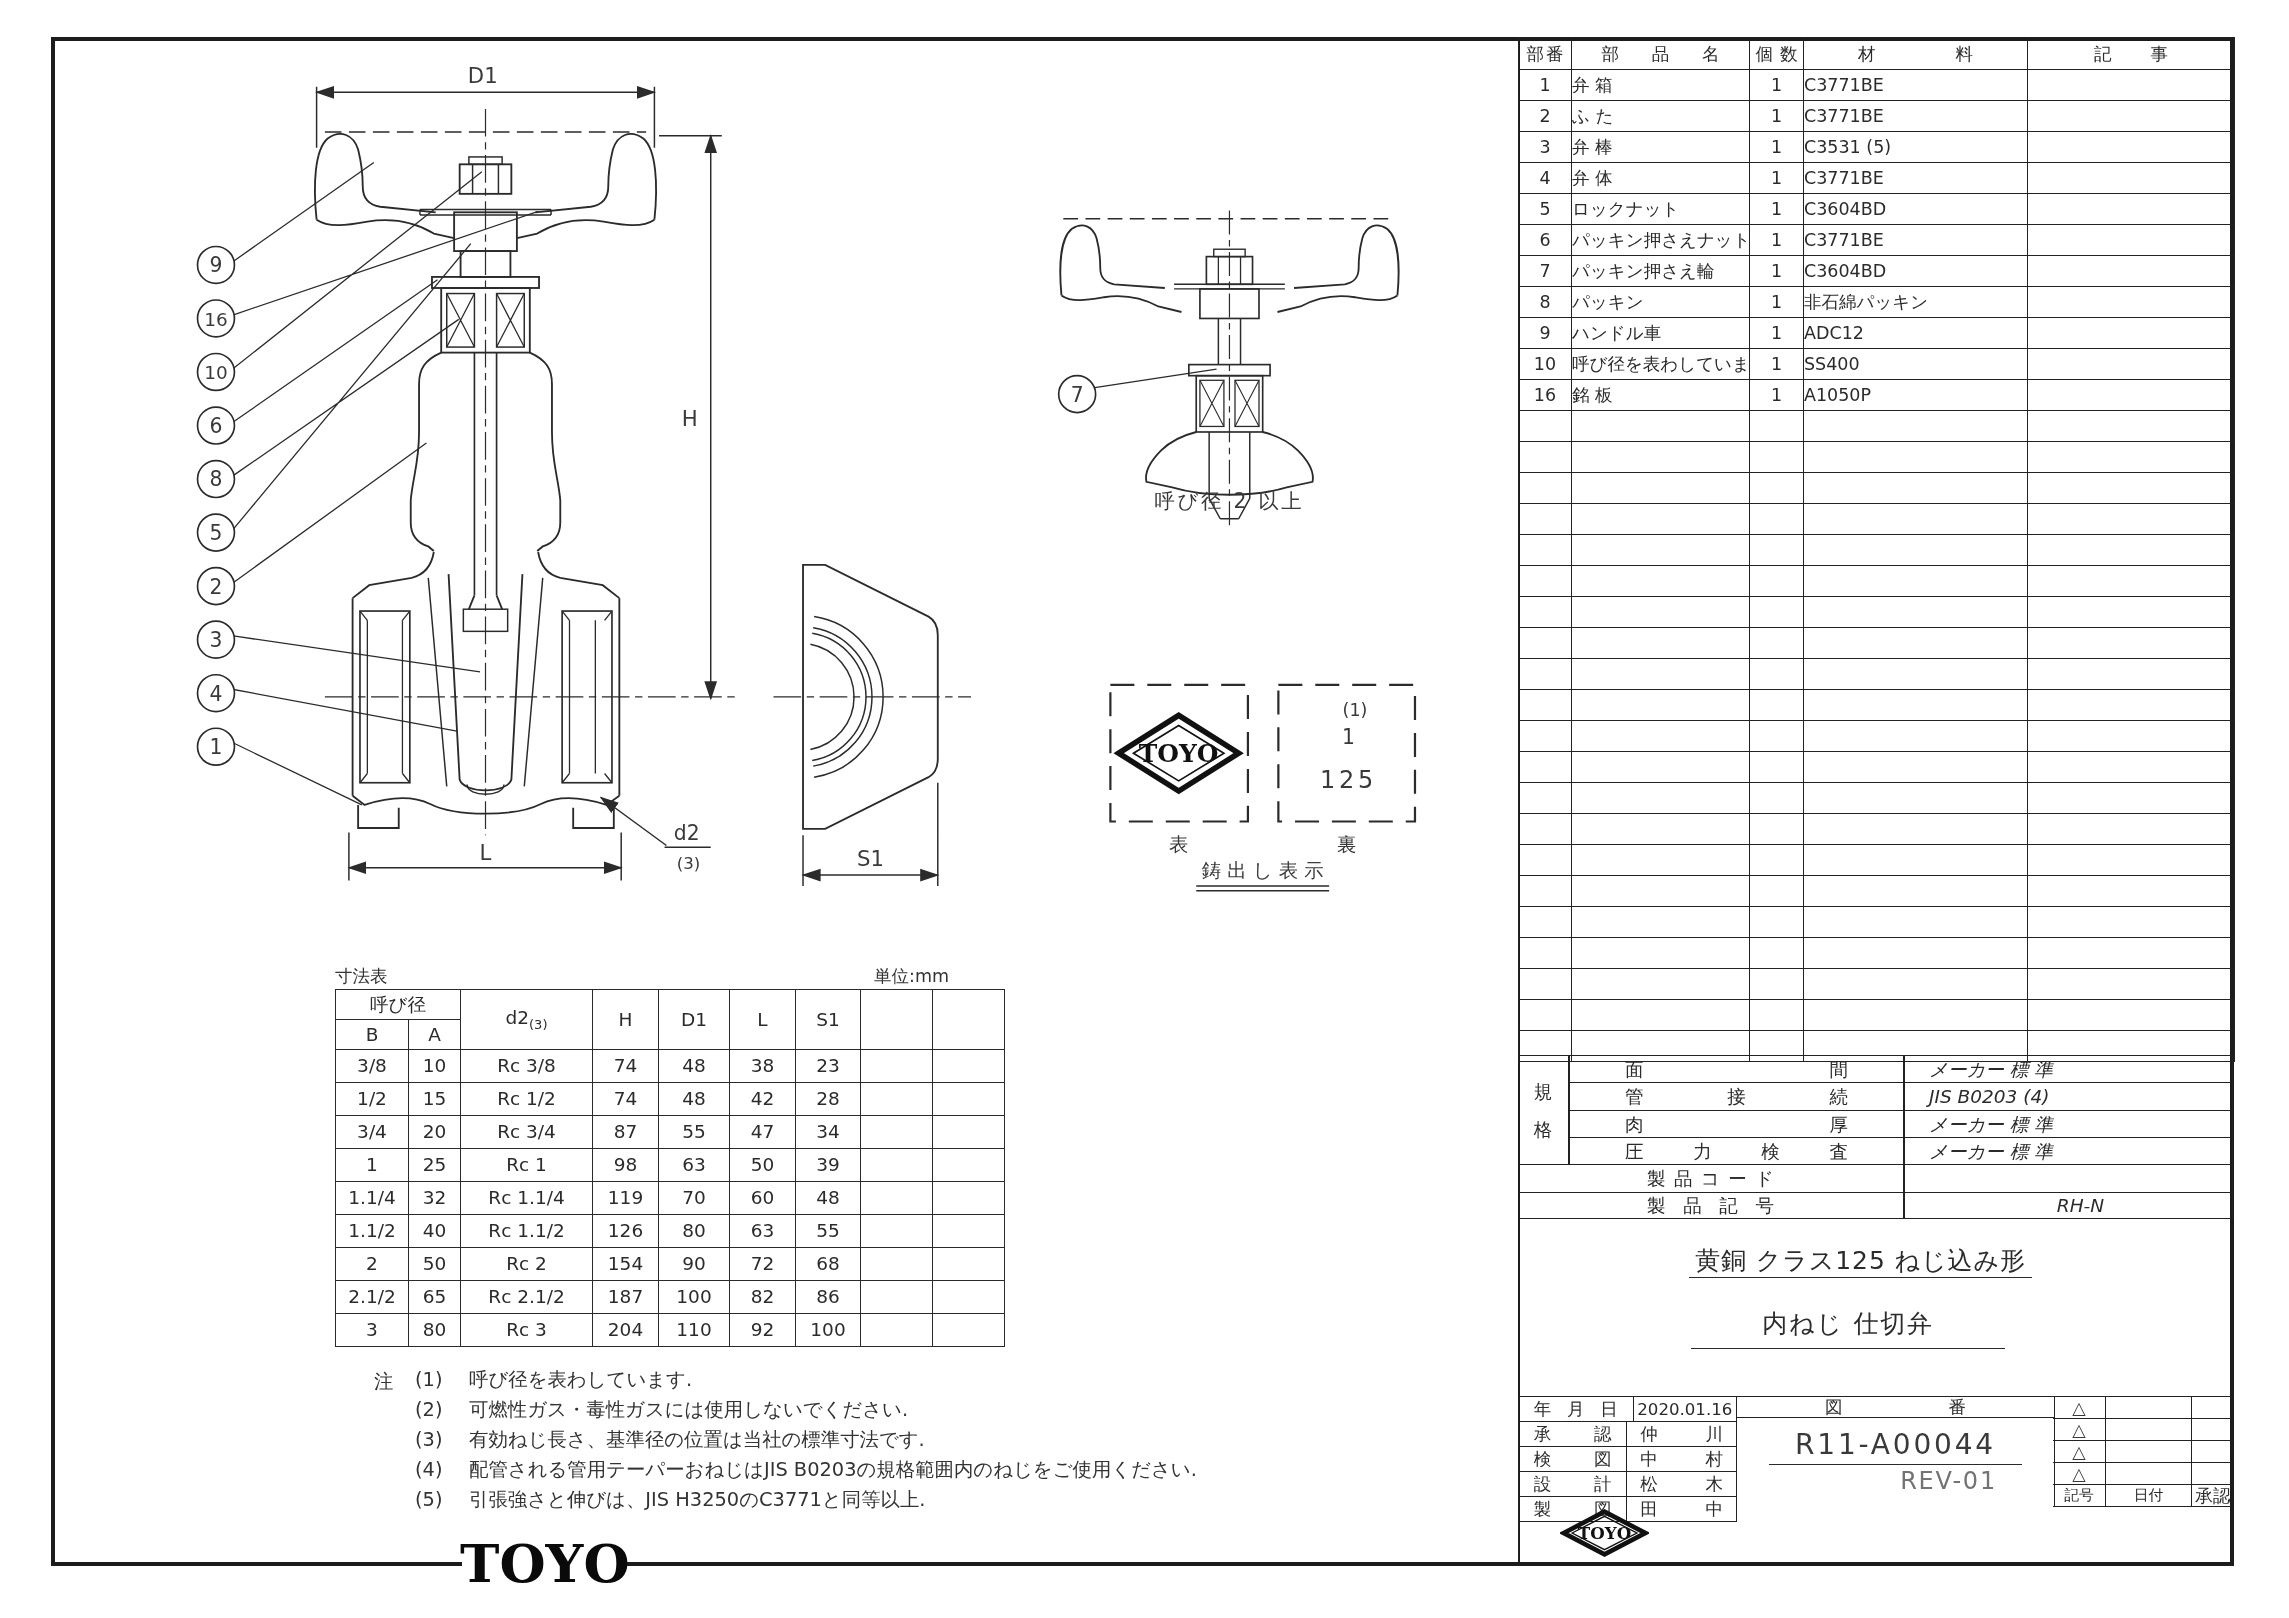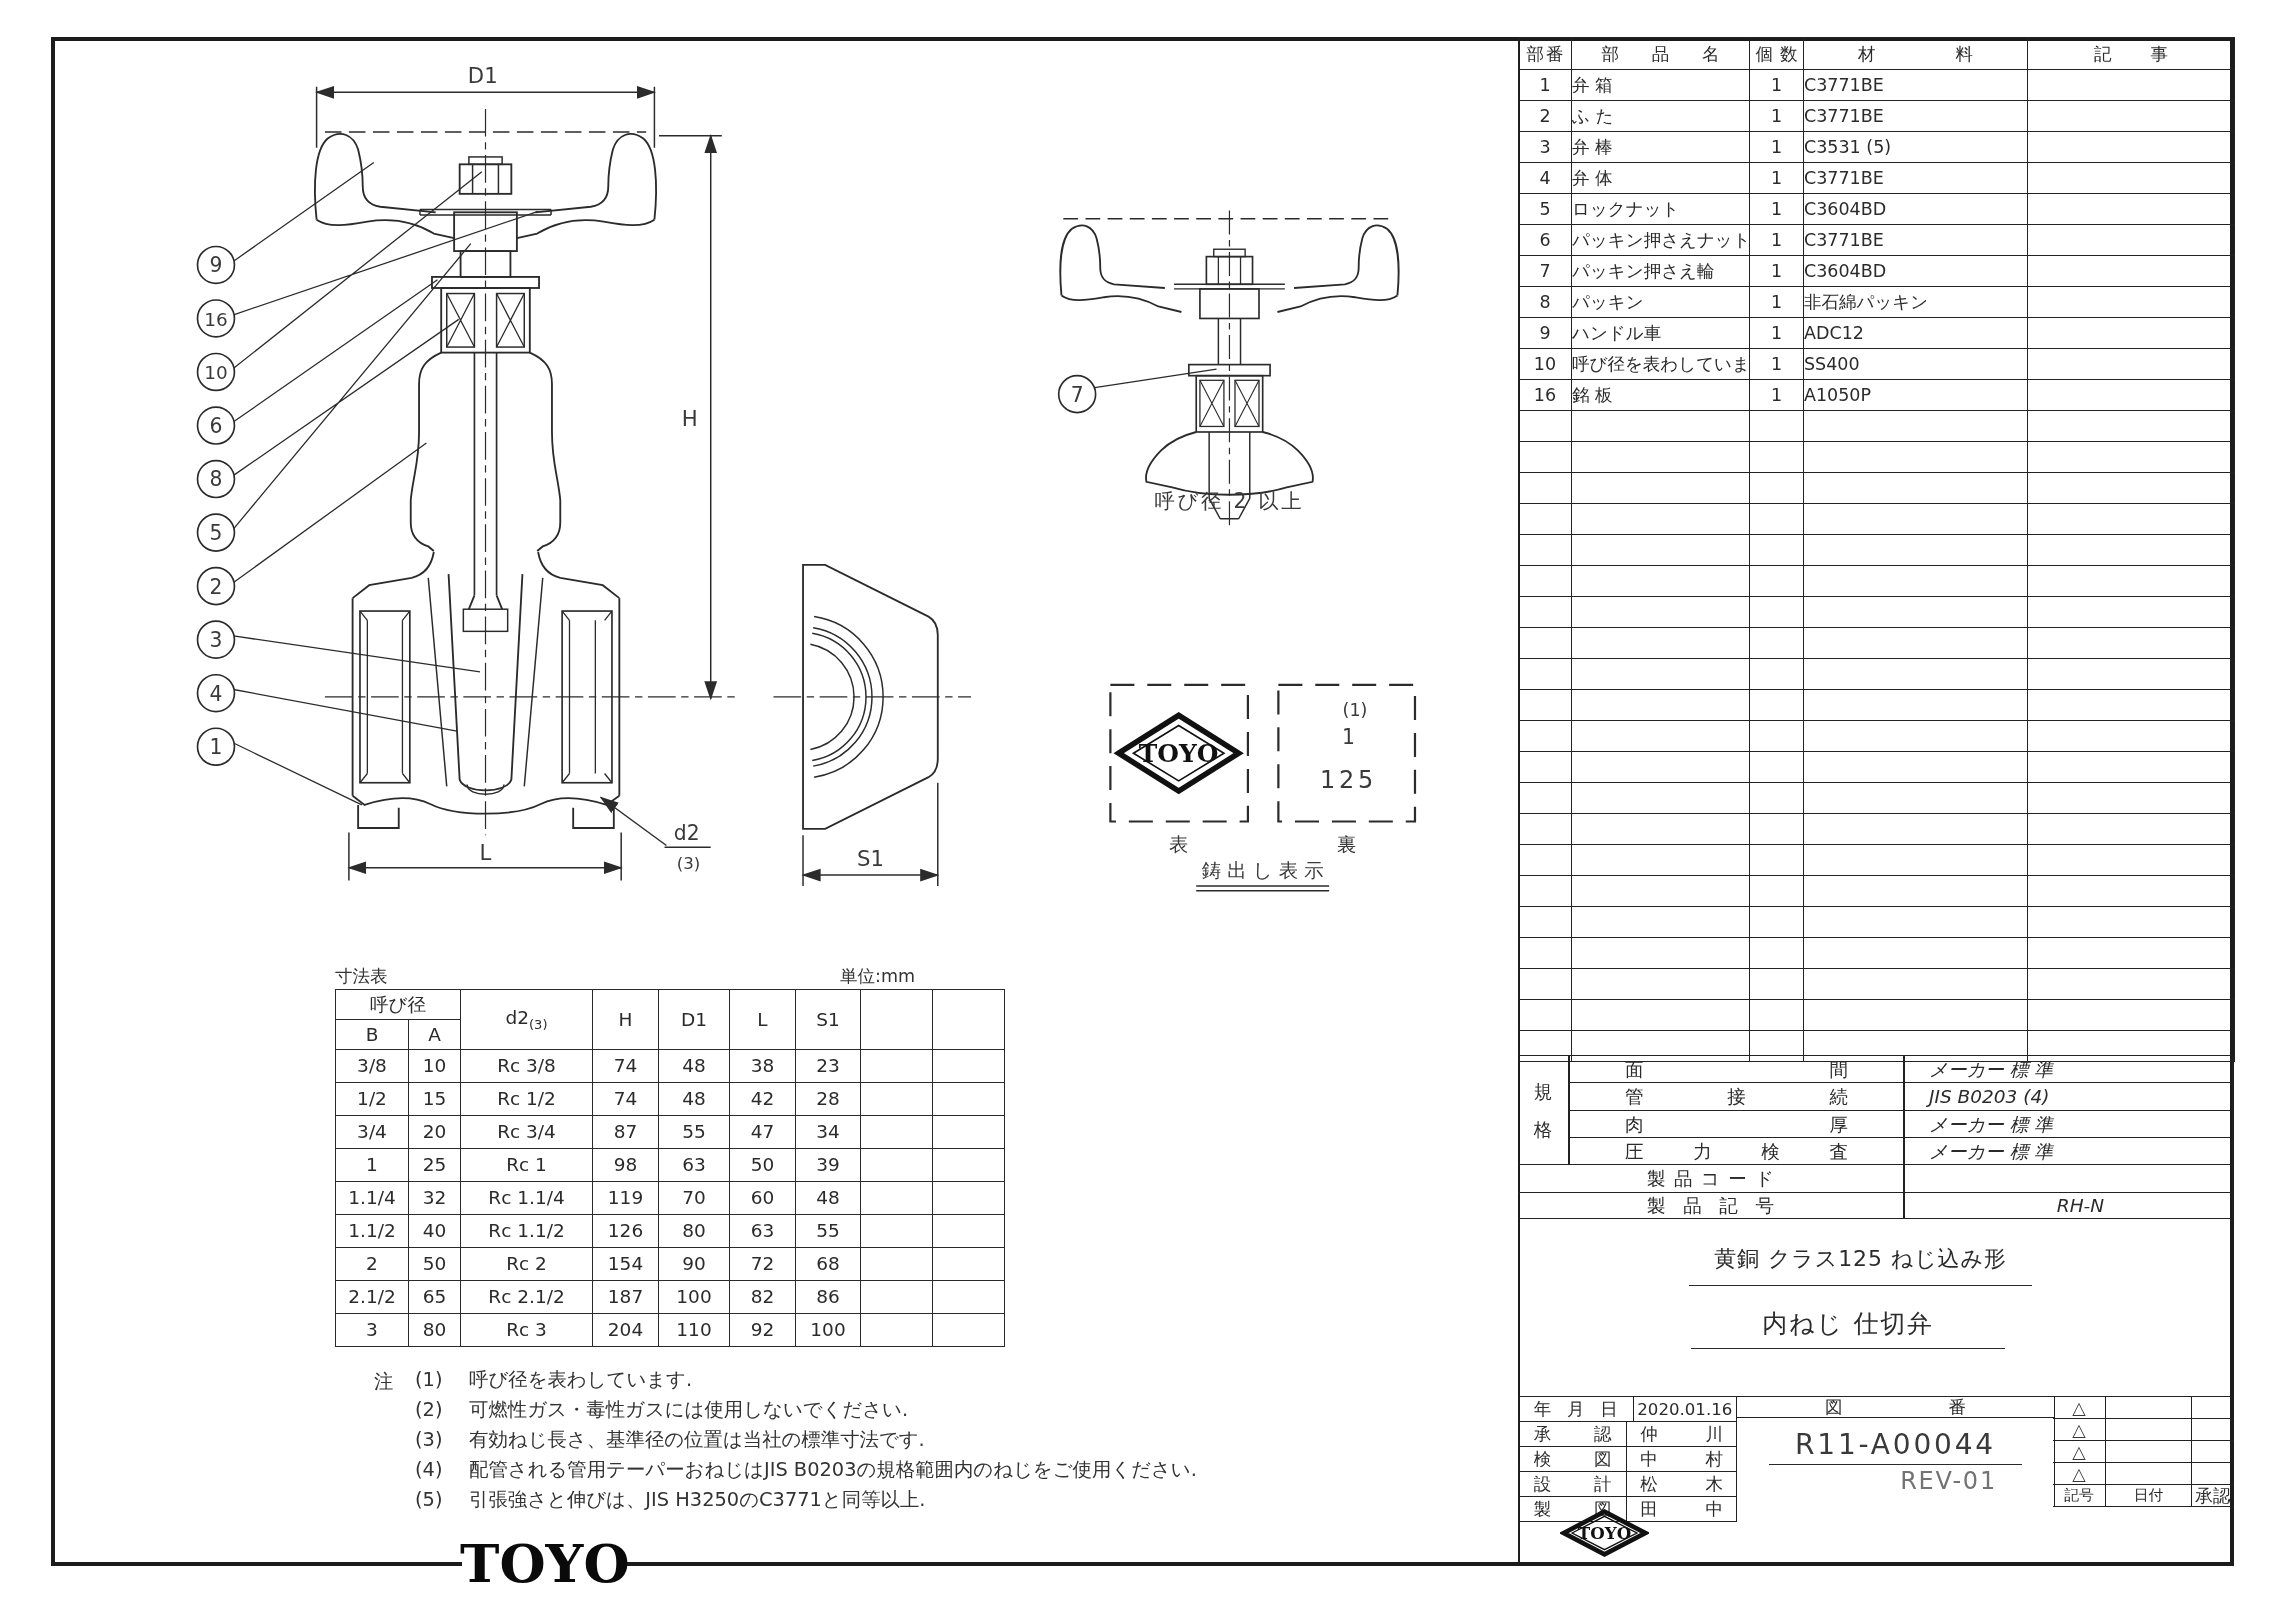--- a/index.html
+++ b/index.html
@@ -24,22 +24,22 @@
   .spec{position:absolute;left:1518px;top:1055px;width:715px;display:grid;
         grid-template-columns:51px 335px 329px;grid-template-rows:27px 28px 27px 27px 28px 26px;
         font-size:18.5px;border-top:1.8px solid #222;}
   .spec>div{border-right:1.8px solid #222;border-bottom:1.8px solid #222;border-left:1.8px solid #222;
             display:flex;align-items:center;overflow:hidden;}
   .spec .nb{border-left:none;}
   .spec .grp{grid-row:1/5;flex-direction:column;justify-content:center;gap:13px;}
   .spec .lab{padding:0 55px;}
   .spec .val{padding-left:24px;font-style:italic;}
   
-  .t1{position:absolute;left:1689px;top:1244px;width:343px;text-align:center;font-size:22px;
-      letter-spacing:0.9px;border-bottom:1.8px solid #2a2a2a;padding-bottom:11px;white-space:nowrap;}
+  .t1{position:absolute;left:1689px;top:1244px;width:343px;text-align:center;font-size:25px;
+      letter-spacing:0.9px;border-bottom:1.8px solid #2a2a2a;white-space:nowrap;}
   .t2{position:absolute;left:1691px;top:1307px;width:314px;text-align:center;font-size:25px;
       letter-spacing:1.8px;border-bottom:1.8px solid #2a2a2a;padding-bottom:8px;white-space:nowrap;}
   
   .tb{position:absolute;left:1518px;top:1396px;width:715px;height:109px;border-top:1.8px solid #222;font-size:17.5px;}
   .tb-left{position:absolute;left:0;top:0;width:219px;height:109px;display:flex;flex-direction:column;}
   .tb-row{display:flex;flex:1;border-bottom:1.8px solid #222;}
   .tb-row .l{width:106px;border-right:1.8px solid #222;border-left:1.8px solid #222;padding:0 14.8px;}
   .tb-row .v{width:113px;border-right:1.8px solid #222;display:flex;align-items:center;justify-content:center;padding:0 13px;}
   .tb-row .l,.tb-row .vj{align-items:center;}
   .tb-mid{position:absolute;left:219px;top:0;width:317px;height:109px;border-right:1.8px solid #222;}
@@ -56,21 +56,21 @@
   .company{position:absolute;left:1518px;top:1505px;width:715px;height:56px;border-left:1.8px solid #222;
            display:flex;align-items:center;}
   .cname{font-size:43px;font-weight:bold;letter-spacing:1.8px;color:#111;white-space:nowrap;margin-left:33px;}
   
   .notes{position:absolute;left:374px;top:1364px;width:904px;font-size:19.4px;color:#333;}
   .notes .nlabel{position:absolute;left:0;top:3.7px;}
   .nitems{margin-left:41px;}
   .nitem{height:30px;display:flex;align-items:center;}
   .nitem .nn{width:54px;}
   .dimtitle{position:absolute;left:335px;top:964px;font-size:17.5px;color:#333;}
-  .unit{position:absolute;left:786px;top:964px;width:129px;text-align:right;font-size:17.5px;color:#333;}
+  .unit{position:absolute;left:820px;top:964px;width:129px;text-align:right;font-size:17.5px;color:#333;}
   
   .footer-logo{position:absolute;left:460px;top:1532px;width:159px;text-align:center;
                font-family:"DejaVu Serif",serif;font-weight:900;font-size:53px;letter-spacing:0px;color:#0a0a0a;}
   svg text{font-family:"DejaVu Sans",sans-serif;fill:#3a3a3a;}
   svg .logo-t{font-family:"DejaVu Serif",serif;font-weight:bold;fill:#111;}
 </style>
 </head>
 <body>
 
 <div class="sheet">

